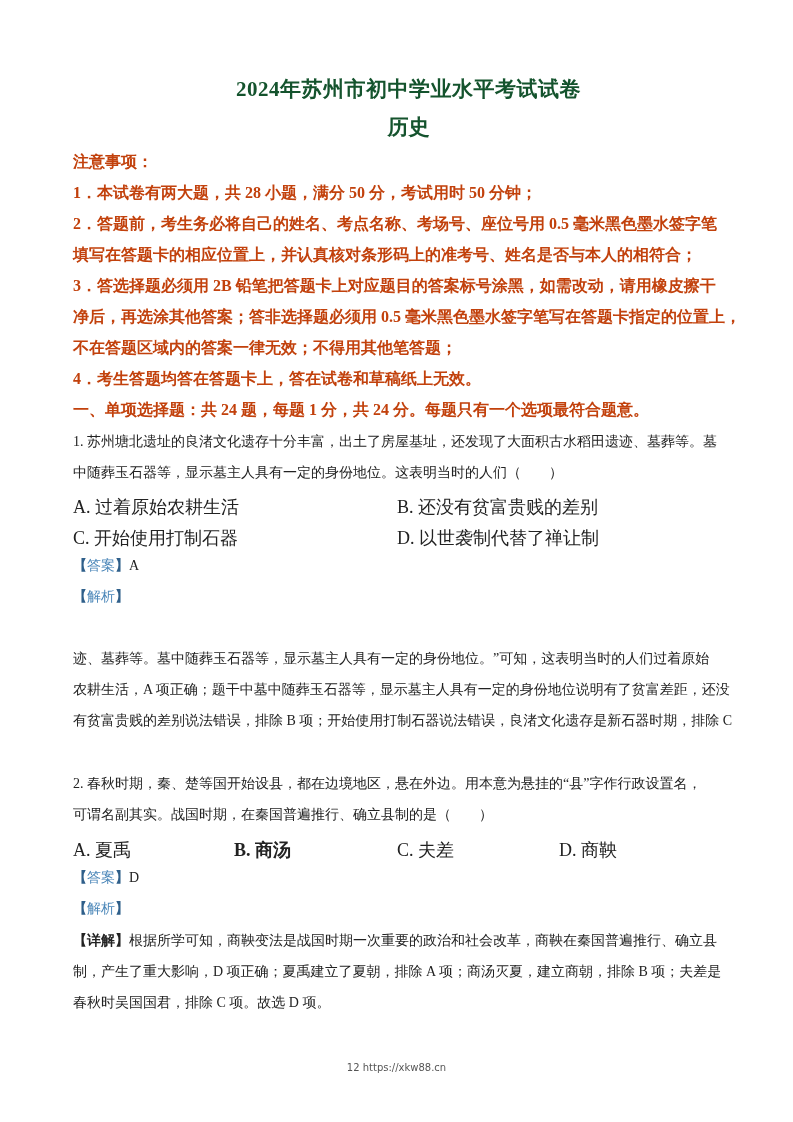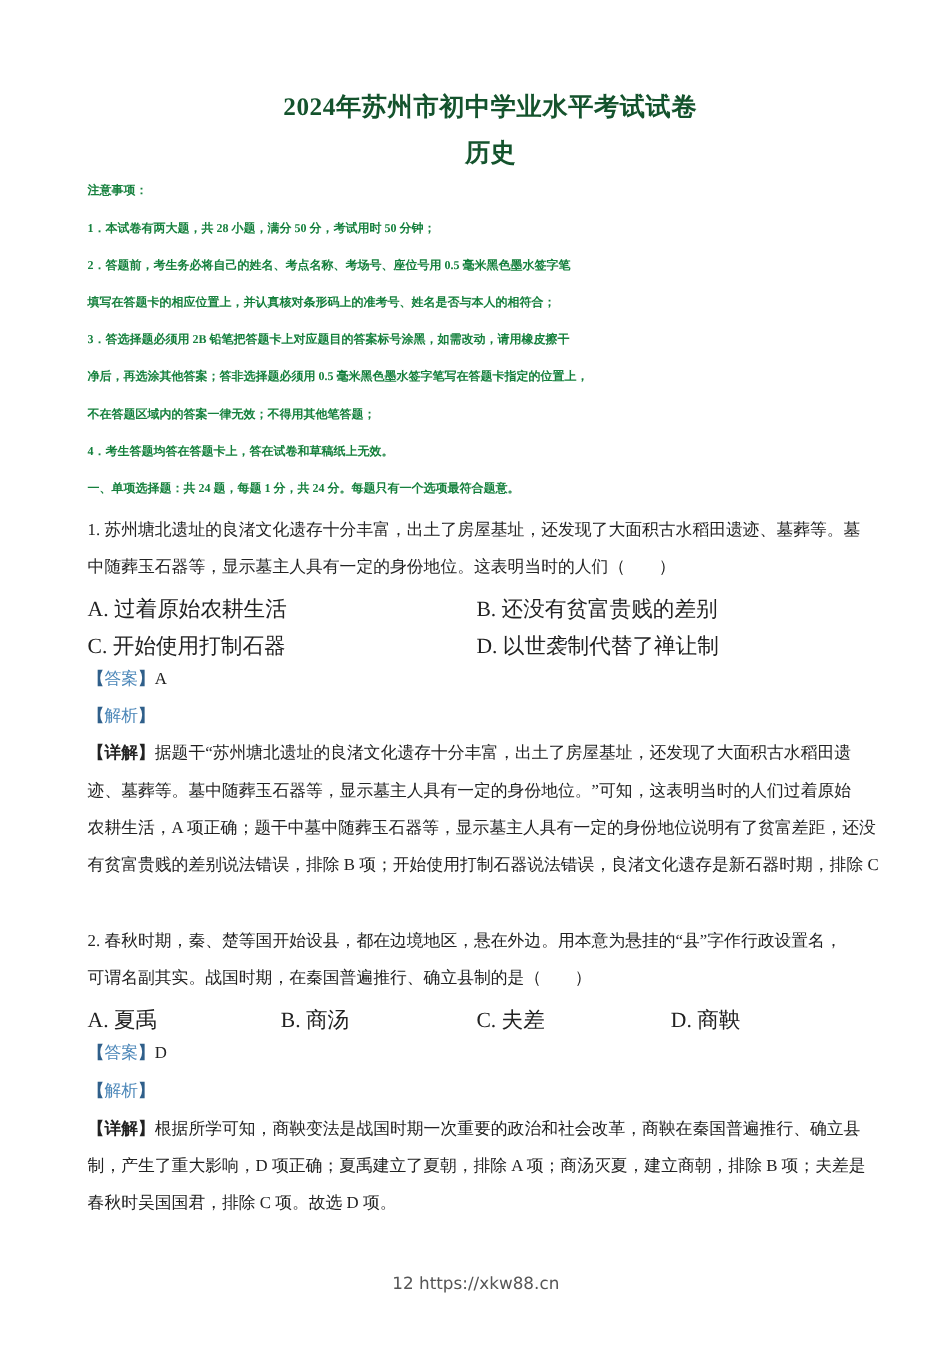--- a/index.html
+++ b/index.html
@@ -2,26 +2,26 @@
 <html><head>
 <meta charset="utf-8">
 <style>
   html, body { margin: 0; padding: 0; background: #ffffff; }
   body { width: 793px; height: 1122px; position: relative; overflow: hidden; color: #111; }
   .page { position: absolute; left: 0; top: 0; width: 793px; height: 1122px; }
   .title { position: absolute; left: 12px; width: 793px; text-align: center; font-weight: bold; font-family: "Liberation Serif", "DejaVu Serif", serif; color: #14532d; }
   .t1 { top: 75px; font-size: 21px; letter-spacing: 0.5px; }
   .t2 { top: 113px; font-size: 21px; }
   .line { position: absolute; left: 73px; width: 660px; white-space: nowrap; font-family: "Liberation Serif", "DejaVu Serif", serif; }
-  .bold { font-weight: bold; font-size: 10px; color: #15803d; }
+  .bold { font-weight: bold; font-size: 16px; color: #c2410c; }
   .norm { font-size: 14px; color: #222; }
   .opt { position: absolute; font-family: "Liberation Serif", "DejaVu Serif", serif; font-size: 18px; color: #222; white-space: nowrap; }
   .tag { color: #4a86b8; }
   .tag-br { color: #2f5f8a; font-weight: bold; }
-  .footer { position: absolute; top: 1062px; left: 0; width: 793px; text-align: center; font-family: "DejaVu Sans", sans-serif; font-size: 14px; color: #555; }
+  .footer { position: absolute; top: 1062px; left: 0; width: 793px; text-align: center; font-family: "DejaVu Sans", sans-serif; font-size: 10px; color: #555; }
 </style>
 </head>
 <body>
 
 <div class="page">
 
   <div class="title t1">2024年苏州市初中学业水平考试试卷</div>
   <div class="title t2">历史</div>
 
   <div class="line bold" style="top:152px;">注意事项：</div>
@@ -40,31 +40,28 @@
   <div class="opt" style="top:495px; left:397px;">B. 还没有贫富贵贱的差别</div>
   <div class="opt" style="top:526px; left:73px;">C. 开始使用打制石器</div>
   <div class="opt" style="top:526px; left:397px;">D. 以世袭制代替了禅让制</div>
 
   <div class="line norm" style="top:557px;">
     <span class="tag-br">【</span><span class="tag">答案</span><span class="tag-br">】</span><span>A</span>
   </div>
   <div class="line norm" style="top:588px;">
     <span class="tag-br">【</span><span class="tag">解析</span><span class="tag-br">】</span>
   </div>
-  <div class="line norm" style="top:619px;">
-    <span style="font-weight:bold;">【详解】</span><span>据题干“苏州塘北遗址的良渚文化遗存十分丰富，出土了房屋基址，还发现了大面积古水稻田遗</span>
-  </div>
   <div class="line norm" style="top:650px;">迹、墓葬等。墓中随葬玉石器等，显示墓主人具有一定的身份地位。”可知，这表明当时的人们过着原始</div>
   <div class="line norm" style="top:681px;">农耕生活，A 项正确；题干中墓中随葬玉石器等，显示墓主人具有一定的身份地位说明有了贫富差距，还没</div>
   <div class="line norm" style="top:712px;">有贫富贵贱的差别说法错误，排除 B 项；开始使用打制石器说法错误，良渚文化遗存是新石器时期，排除 C</div>
 
   <div class="line norm" style="top:775px;">2. 春秋时期，秦、楚等国开始设县，都在边境地区，悬在外边。用本意为悬挂的“县”字作行政设置名，</div>
   <div class="line norm" style="top:806px;">可谓名副其实。战国时期，在秦国普遍推行、确立县制的是（　　）</div>
   <div class="opt" style="top:838px; left:73px;">A. 夏禹</div>
-  <div class="opt" style="top:838px; left:234px;">B. 商汤</div>
+  <div class="opt" style="top:838px; left:234px;font-weight:bold;">B. 商汤</div>
   <div class="opt" style="top:838px; left:397px;">C. 夫差</div>
   <div class="opt" style="top:838px; left:559px;">D. 商鞅</div>
 
   <div class="line norm" style="top:869px;">
     <span class="tag-br">【</span><span class="tag">答案</span><span class="tag-br">】</span><span>D</span>
   </div>
   <div class="line norm" style="top:900px;">
     <span class="tag-br">【</span><span class="tag">解析</span><span class="tag-br">】</span>
   </div>
   <div class="line norm" style="top:963px;">制，产生了重大影响，D 项正确；夏禹建立了夏朝，排除 A 项；商汤灭夏，建立商朝，排除 B 项；夫差是</div>

